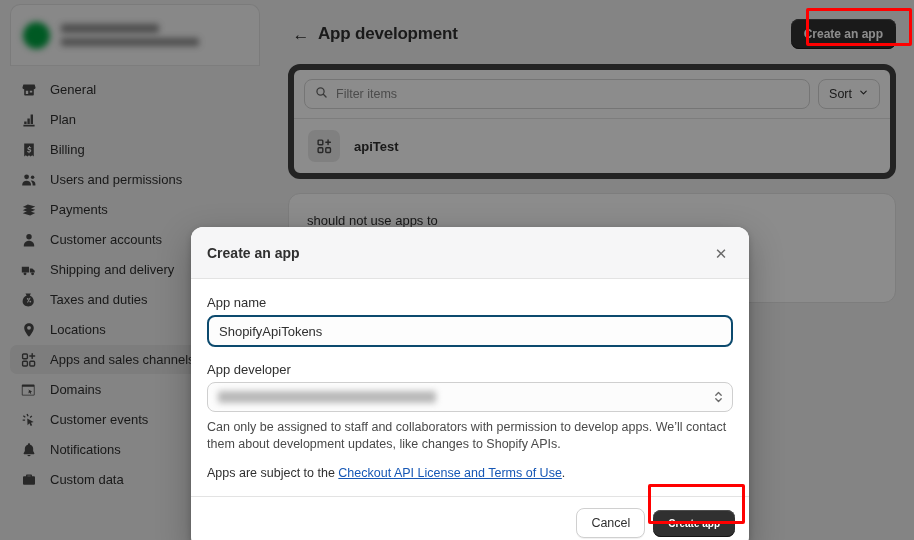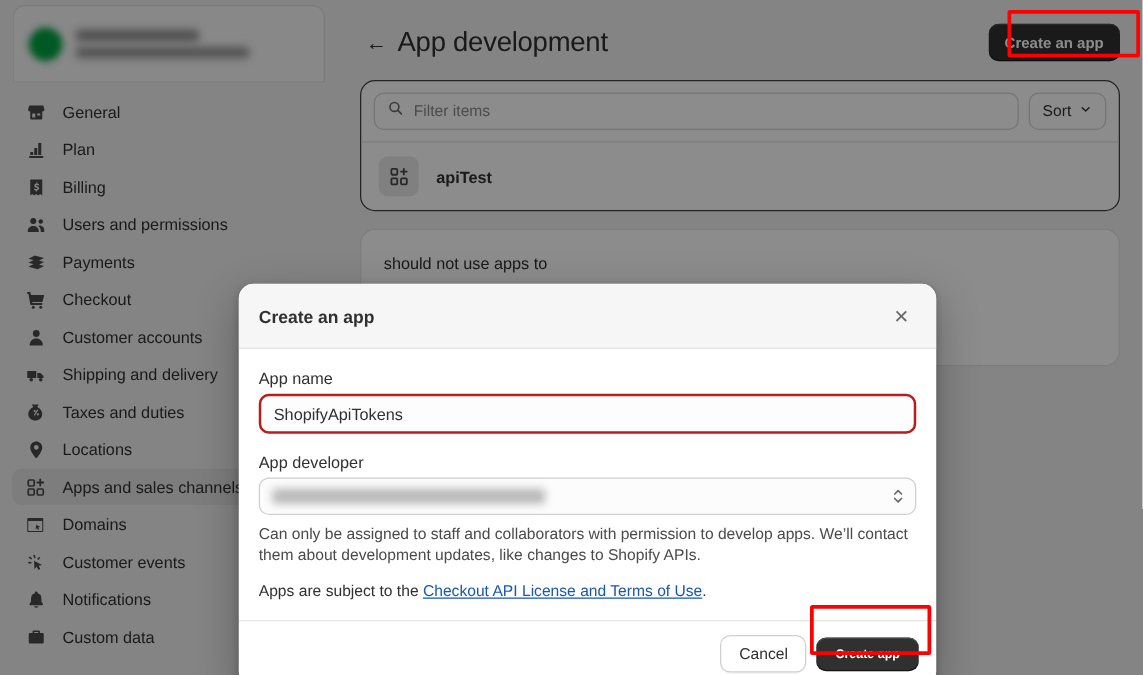--- a/index.html
+++ b/index.html
@@ -76,38 +76,38 @@
     height: 54px;
   }
   .back-arrow {
     width: 26px; height: 26px;
     display: flex; align-items: center; justify-content: center;
     color: #303030; cursor: pointer;
     font-size: 17px; line-height: 1;
     margin-right: 4px;
   }
   .page-title {
-    font-size: 22px; font-weight: normal; color: #303030;
+    font-size: 17px; font-weight: bold; color: #303030;
     letter-spacing: -0.2px;
   }
   .head-spacer { flex: 1; }
   .btn-dark {
     background: #303030; color: #ffffff;
     border: none; border-radius: 8px;
     font-size: 12px; font-weight: bold;
     font-family: "Liberation Sans", sans-serif;
     padding: 8px 13px;
     cursor: pointer;
     box-shadow: 0 -1px 0 0 #1a1a1a inset, 0 1px 0 0 #4a4a4a inset;
   }
 
   .list-card {
     margin: 10px 18px 0 18px;
     background: #ffffff;
-    border: 1px solid #404040;
+    border: 6px solid #404040;
     border-radius: 12px;
     overflow: hidden;
   }
   .filter-row {
     display: flex; align-items: center; gap: 8px;
     padding: 9px 10px;
   }
   .filter-box {
     flex: 1; height: 30px;
     border: 1px solid #d5d5d5;
@@ -179,21 +179,21 @@
     width: 24px; height: 24px; border-radius: 6px;
     display: flex; align-items: center; justify-content: center;
     color: #6a6a6a; cursor: pointer;
     background: transparent; border: none;
     font-size: 15px; line-height: 1;
   }
   .modal-body { padding: 16px 16px 14px 16px; }
   .field-label { font-size: 13px; color: #303030; margin-bottom: 5px; }
   .text-input {
     width: 100%; height: 32px;
-    border: 2px solid #b91c1c;
+    border: 2px solid #0c4a6e;
     border-radius: 8px;
     background: #fdfdfd;
     padding: 0 10px;
     font-size: 13px; color: #303030;
     font-family: "Liberation Sans", sans-serif;
     outline: none;
   }
   .field-gap { height: 15px; }
   .select-wrap {
     position: relative;
@@ -318,30 +318,20 @@
 
         <div class="nav-item">
           <span class="nav-icon">
             <svg width="16" height="16" viewBox="0 0 20 20" fill="currentColor">
                 <path d="M2.2 6.2 8.5 3l9.3 2.6-6.3 3.2L2.2 6.2Zm0 4L8.5 7l9.3 2.6-6.3 3.2L2.2 10.2Zm0 4L8.5 11l9.3 2.6-6.3 3.2L2.2 14.2Z"></path>
               </svg>
           </span>
           <span>Payments</span>
         </div>
 
-        <div class="nav-item">
-          <span class="nav-icon">
-            <svg width="16" height="16" viewBox="0 0 20 20" fill="currentColor">
-                <path d="M1 2h3l.8 3H18l-1.8 7H6.2L6 13h10v2H5a1 1 0 0 1-1-.8L2.2 4H1V2Z"></path>
-                <circle cx="7" cy="17.2" r="1.5"></circle>
-                <circle cx="14.5" cy="17.2" r="1.5"></circle>
-              </svg>
-          </span>
-          <span>Checkout</span>
-        </div>
 
         <div class="nav-item">
           <span class="nav-icon">
             <svg width="16" height="16" viewBox="0 0 20 20" fill="currentColor">
                 <circle cx="10" cy="6" r="3.4"></circle>
                 <path d="M3.5 17c0-3.3 2.9-6 6.5-6s6.5 2.7 6.5 6v1h-13v-1Z"></path>
               </svg>
           </span>
           <span>Customer accounts</span>
         </div>

